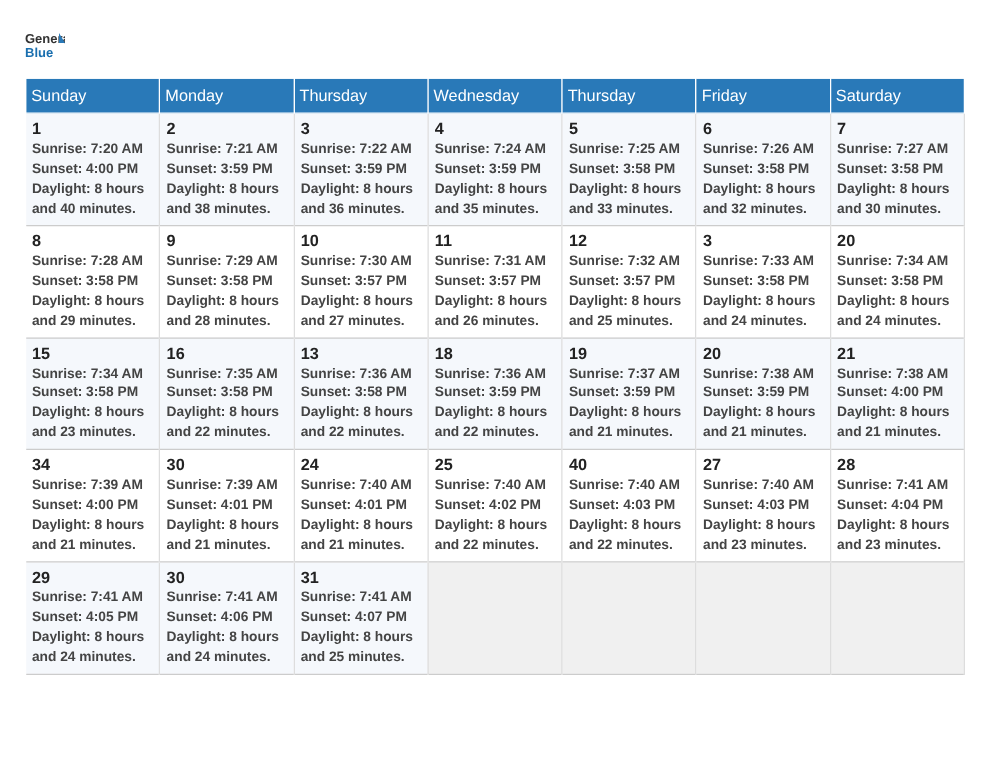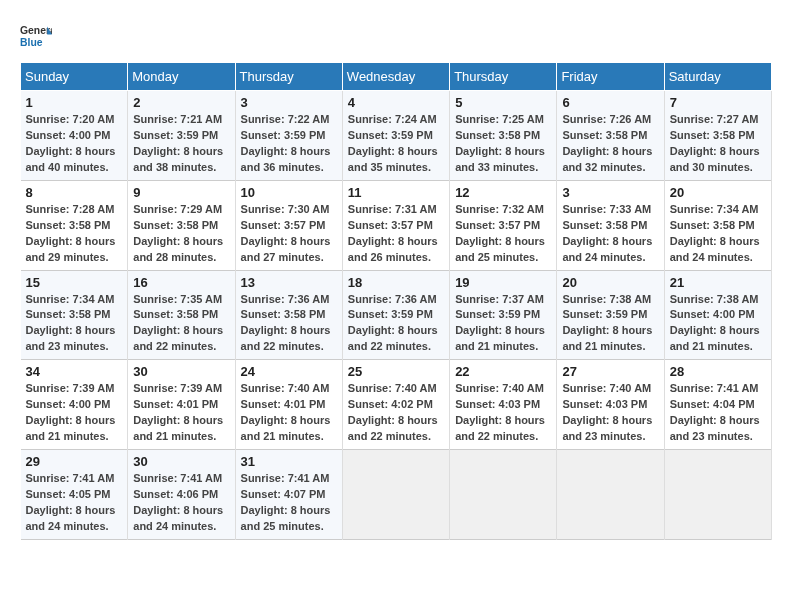--- a/index.html
+++ b/index.html
@@ -212,21 +212,21 @@
         </td>
         <td>
           <span class="day-number">24</span>
           <div class="day-info">Sunrise: 7:40 AM<br>Sunset: 4:01 PM<br>Daylight: 8 hours<br>and 21 minutes.</div>
         </td>
         <td>
           <span class="day-number">25</span>
           <div class="day-info">Sunrise: 7:40 AM<br>Sunset: 4:02 PM<br>Daylight: 8 hours<br>and 22 minutes.</div>
         </td>
         <td>
-          <span class="day-number">22</span>
+          <span class="day-number">40</span>
           <div class="day-info">Sunrise: 7:40 AM<br>Sunset: 4:03 PM<br>Daylight: 8 hours<br>and 22 minutes.</div>
         </td>
         <td>
           <span class="day-number">27</span>
           <div class="day-info">Sunrise: 7:40 AM<br>Sunset: 4:03 PM<br>Daylight: 8 hours<br>and 23 minutes.</div>
         </td>
         <td>
           <span class="day-number">28</span>
           <div class="day-info">Sunrise: 7:41 AM<br>Sunset: 4:04 PM<br>Daylight: 8 hours<br>and 23 minutes.</div>
         </td>

